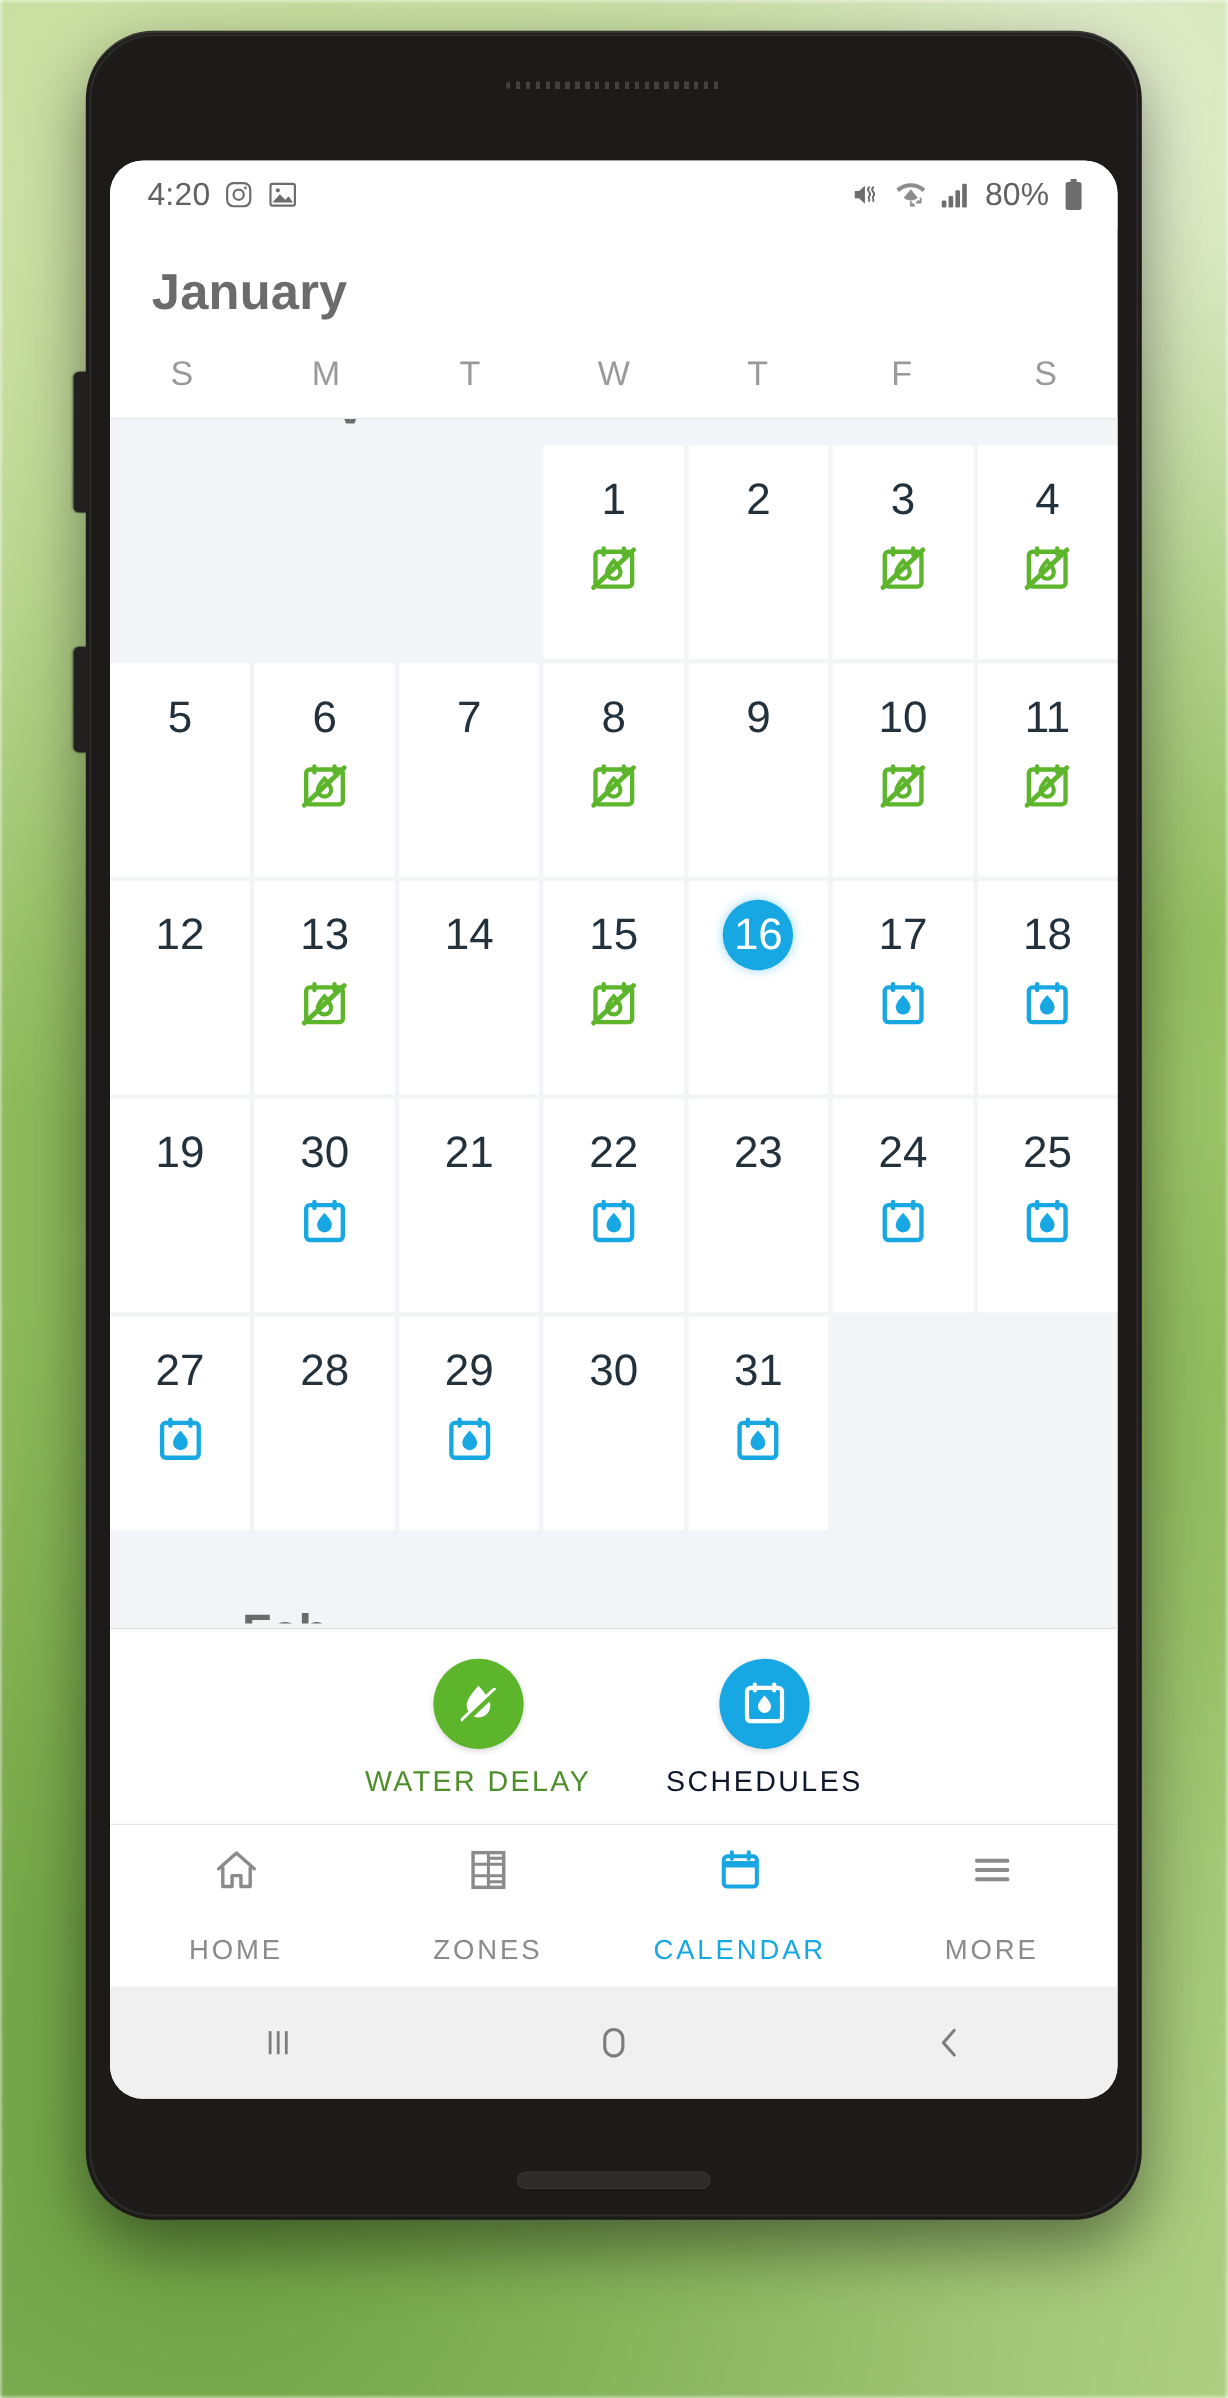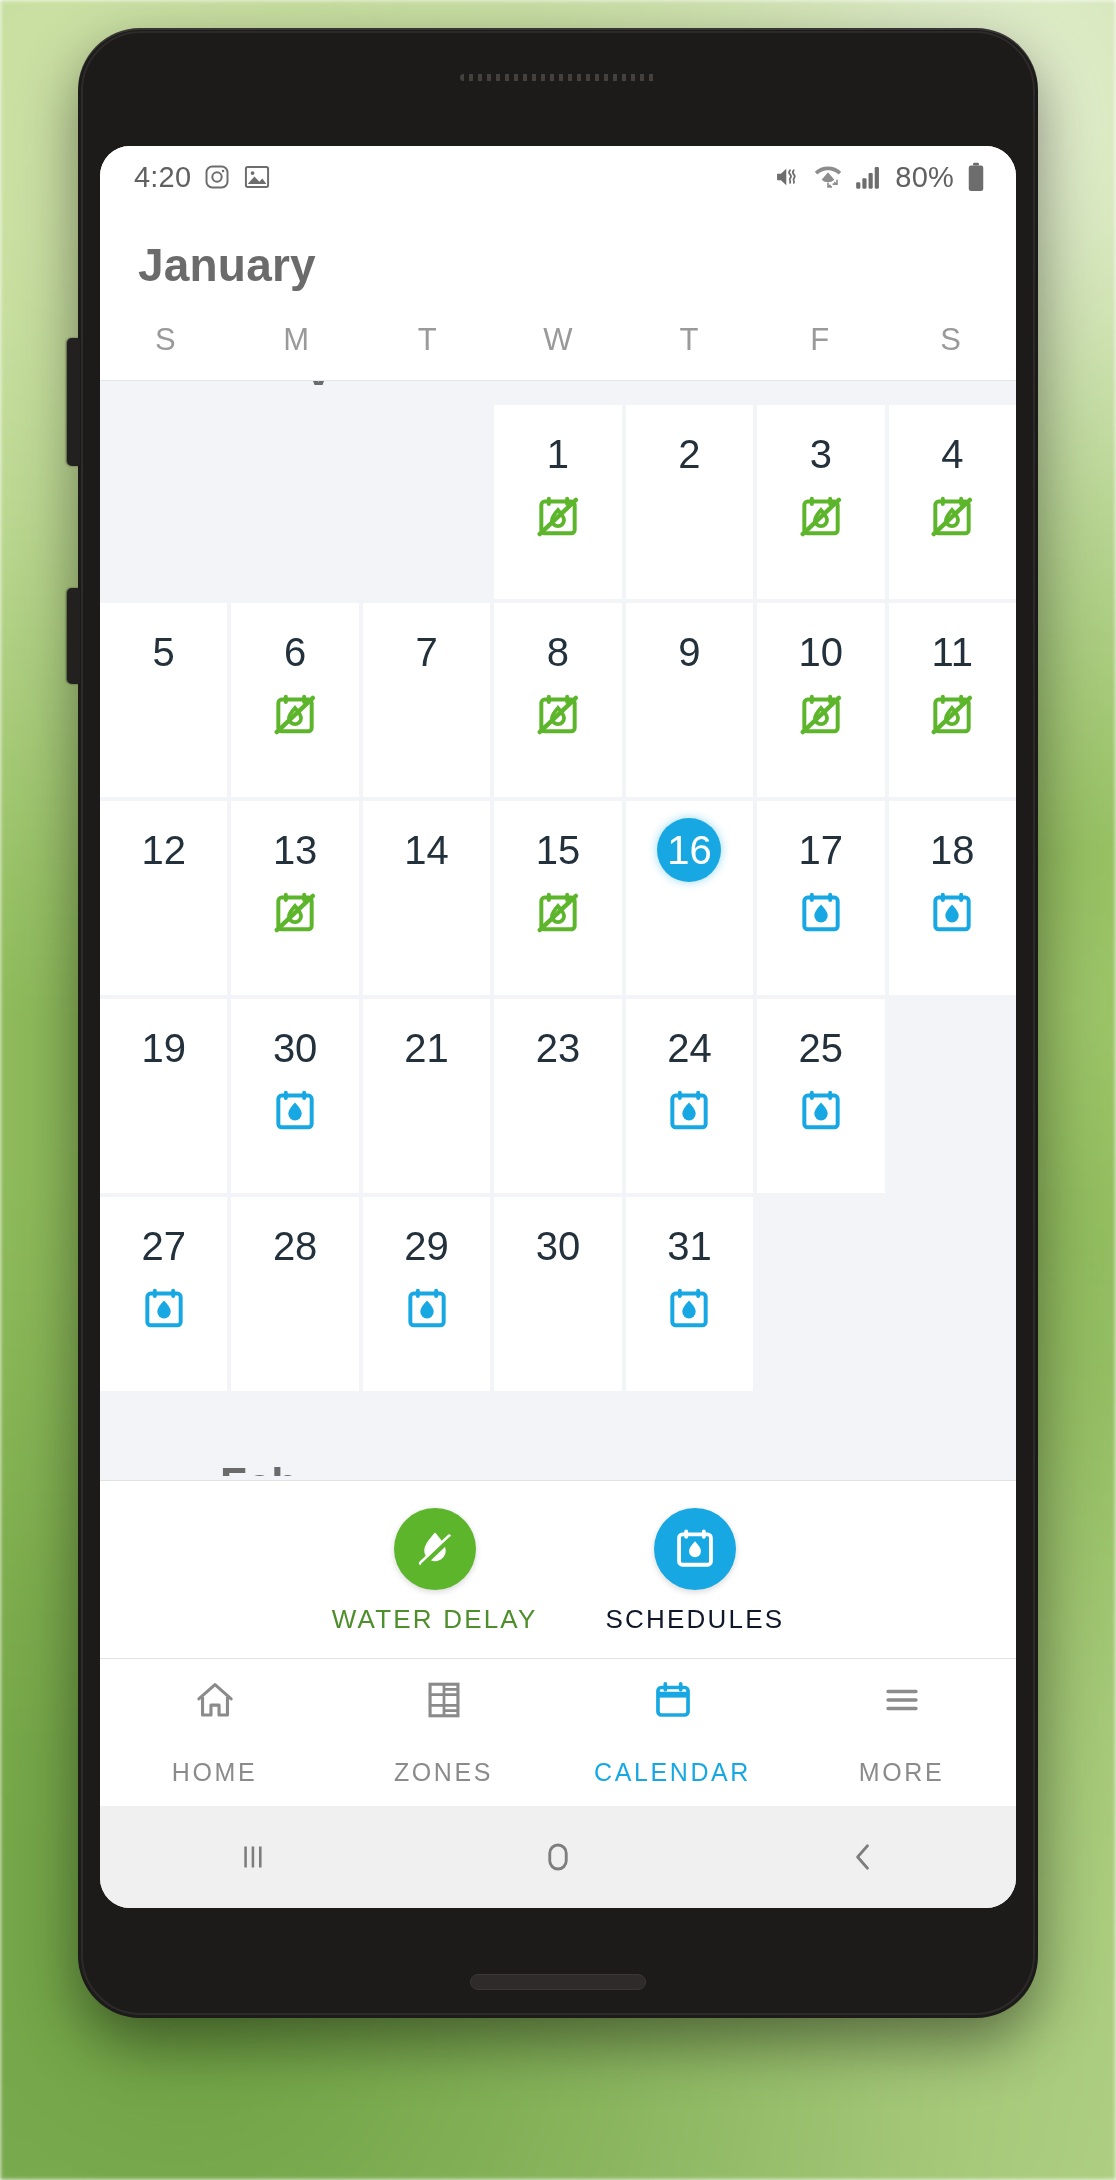--- a/index.html
+++ b/index.html
@@ -535,20 +535,30 @@
     <path d="M5.6 4.6h12.8a1.6 1.6 0 0 1 1.6 1.6v12a1.6 1.6 0 0 1-1.6 1.6H5.6A1.6 1.6 0 0 1 4 18.2v-12a1.6 1.6 0 0 1 1.6-1.6z" fill="none" stroke="#17a8e3" stroke-width="1.9"></path>
     <path d="M7.6 3.2v2.6M16.4 3.2v2.6" stroke="#17a8e3" stroke-width="1.9" stroke-linecap="round"></path>
     <path d="M12 7.9c2.1 2.3 3.2 3.9 3.2 5.4a3.2 3.2 0 0 1-6.4 0c0-1.5 1.1-3.1 3.2-5.4z" fill="#17a8e3"></path>
   </svg>
               </div>
             </div>
             <div class="day-cell">
               <div class="day-num">21</div>
             </div>
             <div class="day-cell">
+              <div class="day-num">22</div>
+              <div class="day-badge">
+                <svg width="50" height="50" viewBox="0 0 24 24" aria-hidden="true">
+    <path d="M5.6 4.6h12.8a1.6 1.6 0 0 1 1.6 1.6v12a1.6 1.6 0 0 1-1.6 1.6H5.6A1.6 1.6 0 0 1 4 18.2v-12a1.6 1.6 0 0 1 1.6-1.6z" fill="none" stroke="#17a8e3" stroke-width="1.9"></path>
+    <path d="M7.6 3.2v2.6M16.4 3.2v2.6" stroke="#17a8e3" stroke-width="1.9" stroke-linecap="round"></path>
+    <path d="M12 7.9c2.1 2.3 3.2 3.9 3.2 5.4a3.2 3.2 0 0 1-6.4 0c0-1.5 1.1-3.1 3.2-5.4z" fill="#17a8e3"></path>
+  </svg>
+              </div>
+            </div>
+            <div class="day-cell">
               <div class="day-num">23</div>
             </div>
             <div class="day-cell">
               <div class="day-num">24</div>
               <div class="day-badge">
                 <svg width="50" height="50" viewBox="0 0 24 24" aria-hidden="true">
     <path d="M5.6 4.6h12.8a1.6 1.6 0 0 1 1.6 1.6v12a1.6 1.6 0 0 1-1.6 1.6H5.6A1.6 1.6 0 0 1 4 18.2v-12a1.6 1.6 0 0 1 1.6-1.6z" fill="none" stroke="#17a8e3" stroke-width="1.9"></path>
     <path d="M7.6 3.2v2.6M16.4 3.2v2.6" stroke="#17a8e3" stroke-width="1.9" stroke-linecap="round"></path>
     <path d="M12 7.9c2.1 2.3 3.2 3.9 3.2 5.4a3.2 3.2 0 0 1-6.4 0c0-1.5 1.1-3.1 3.2-5.4z" fill="#17a8e3"></path>
   </svg>

